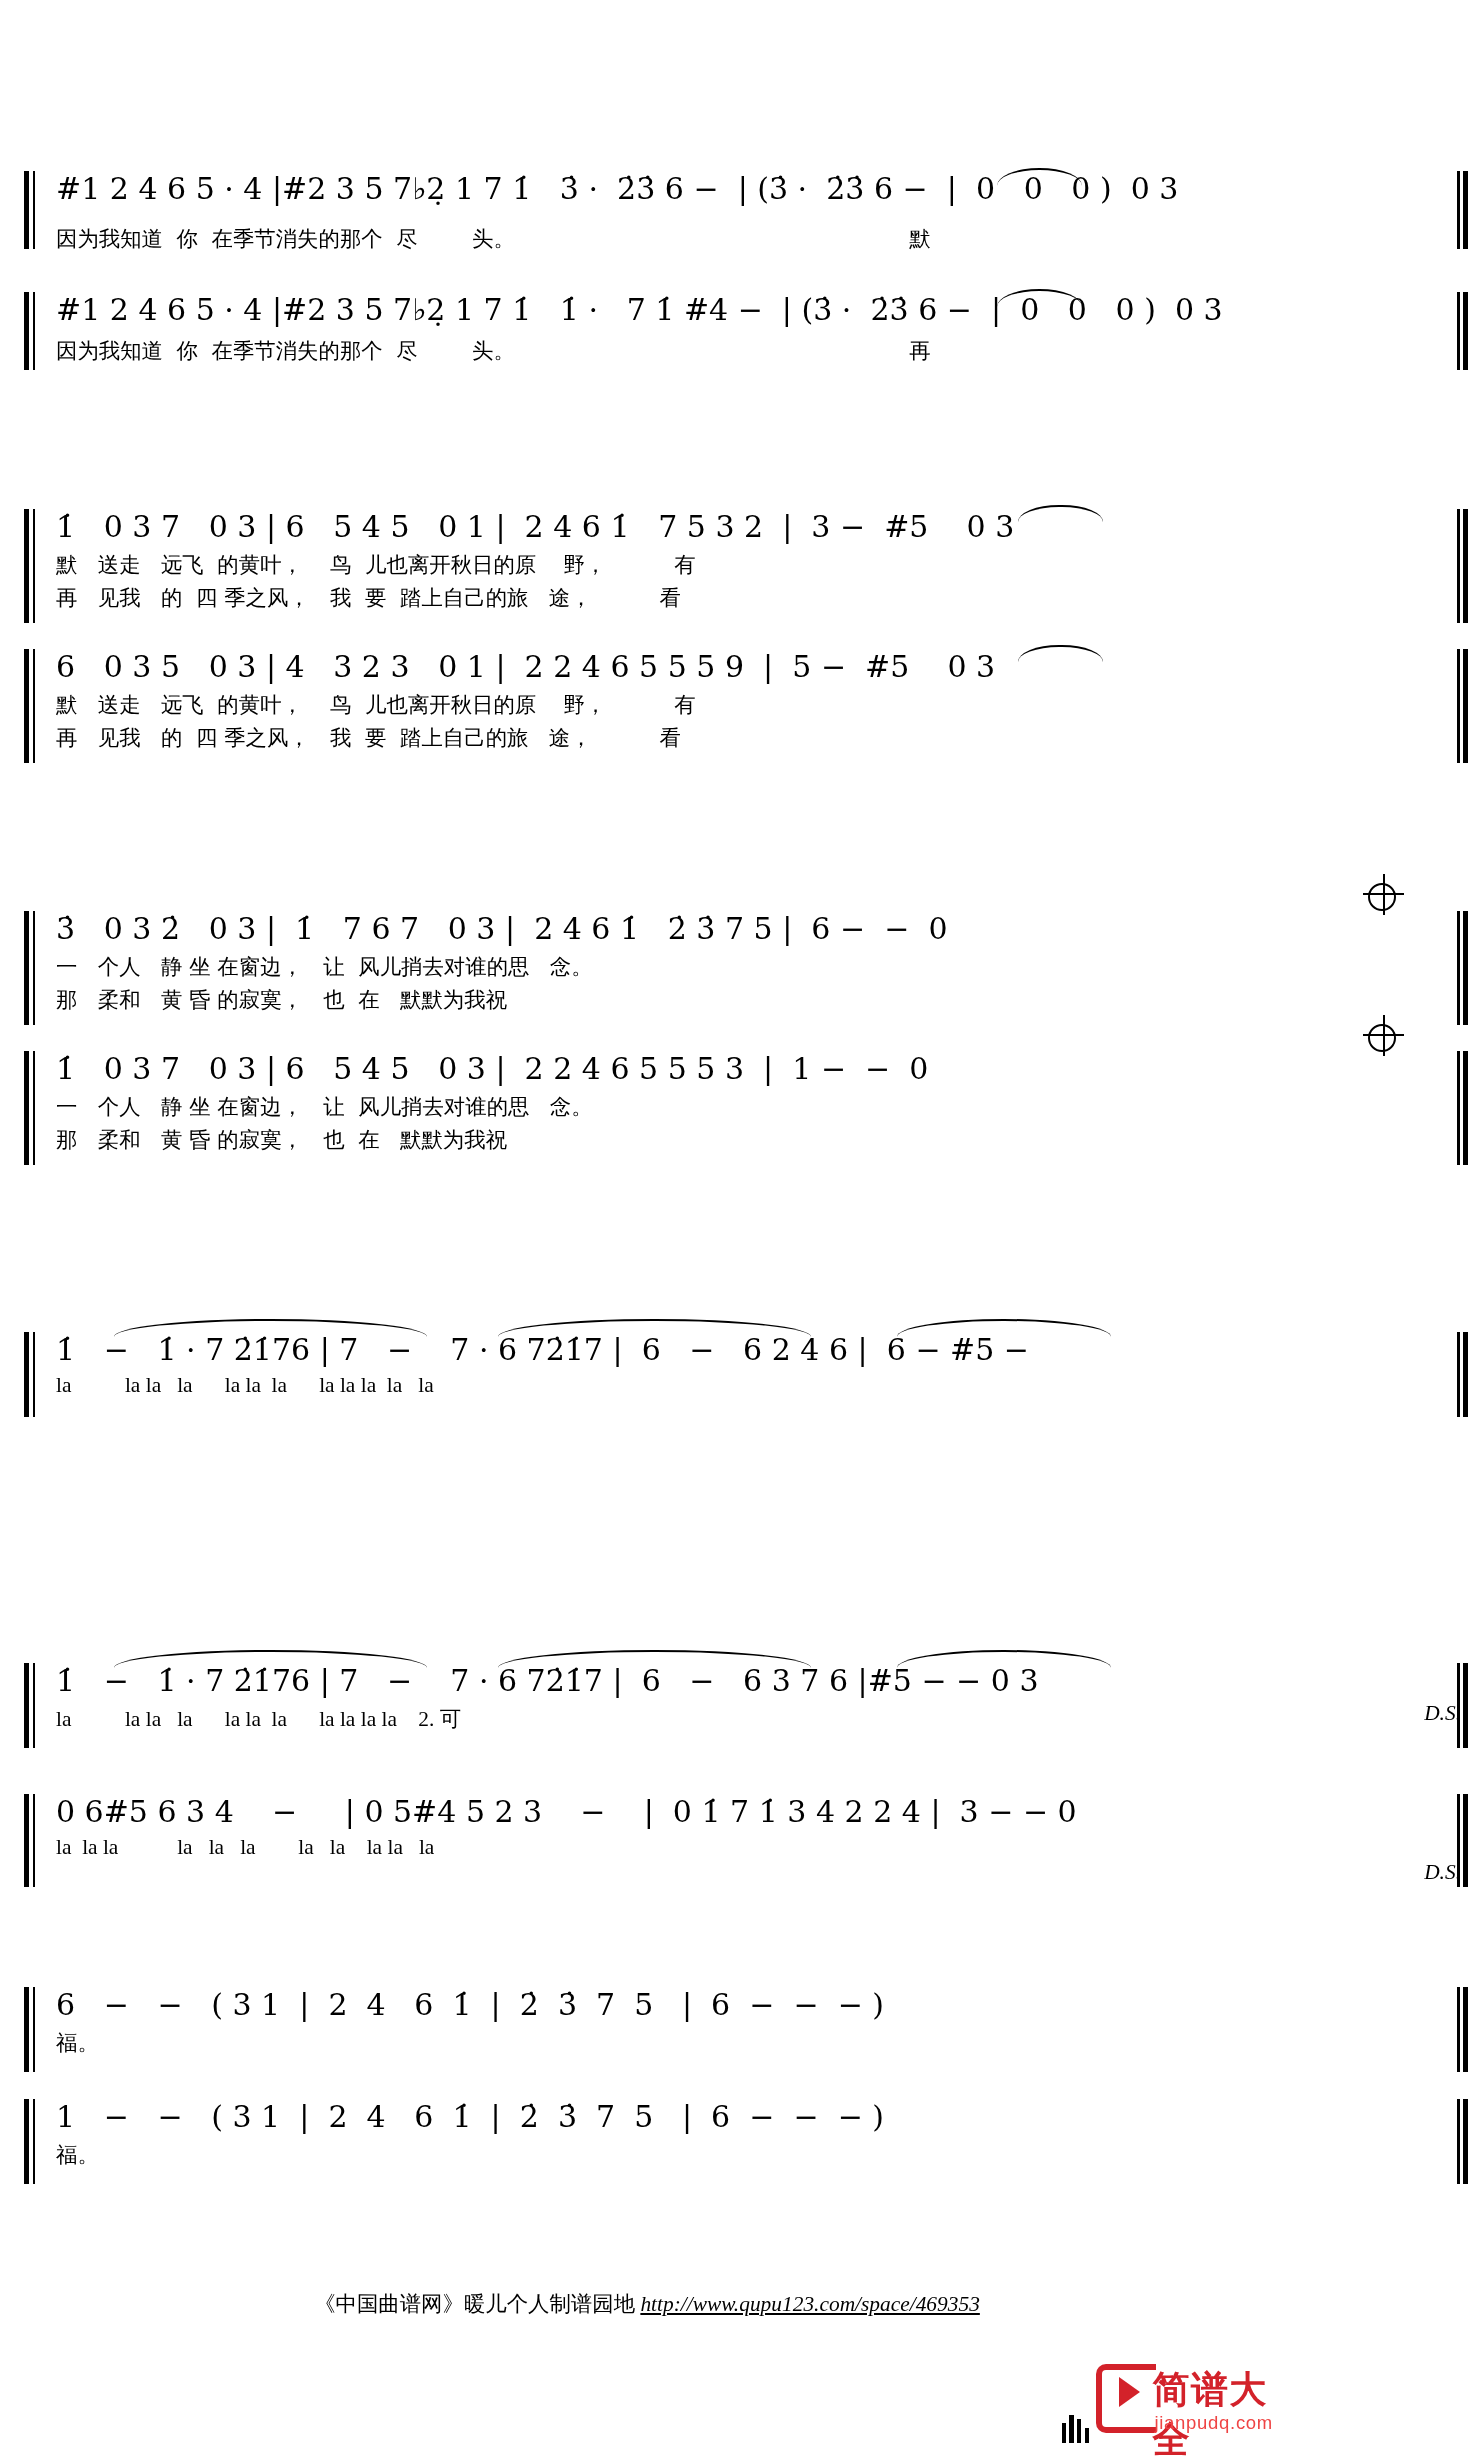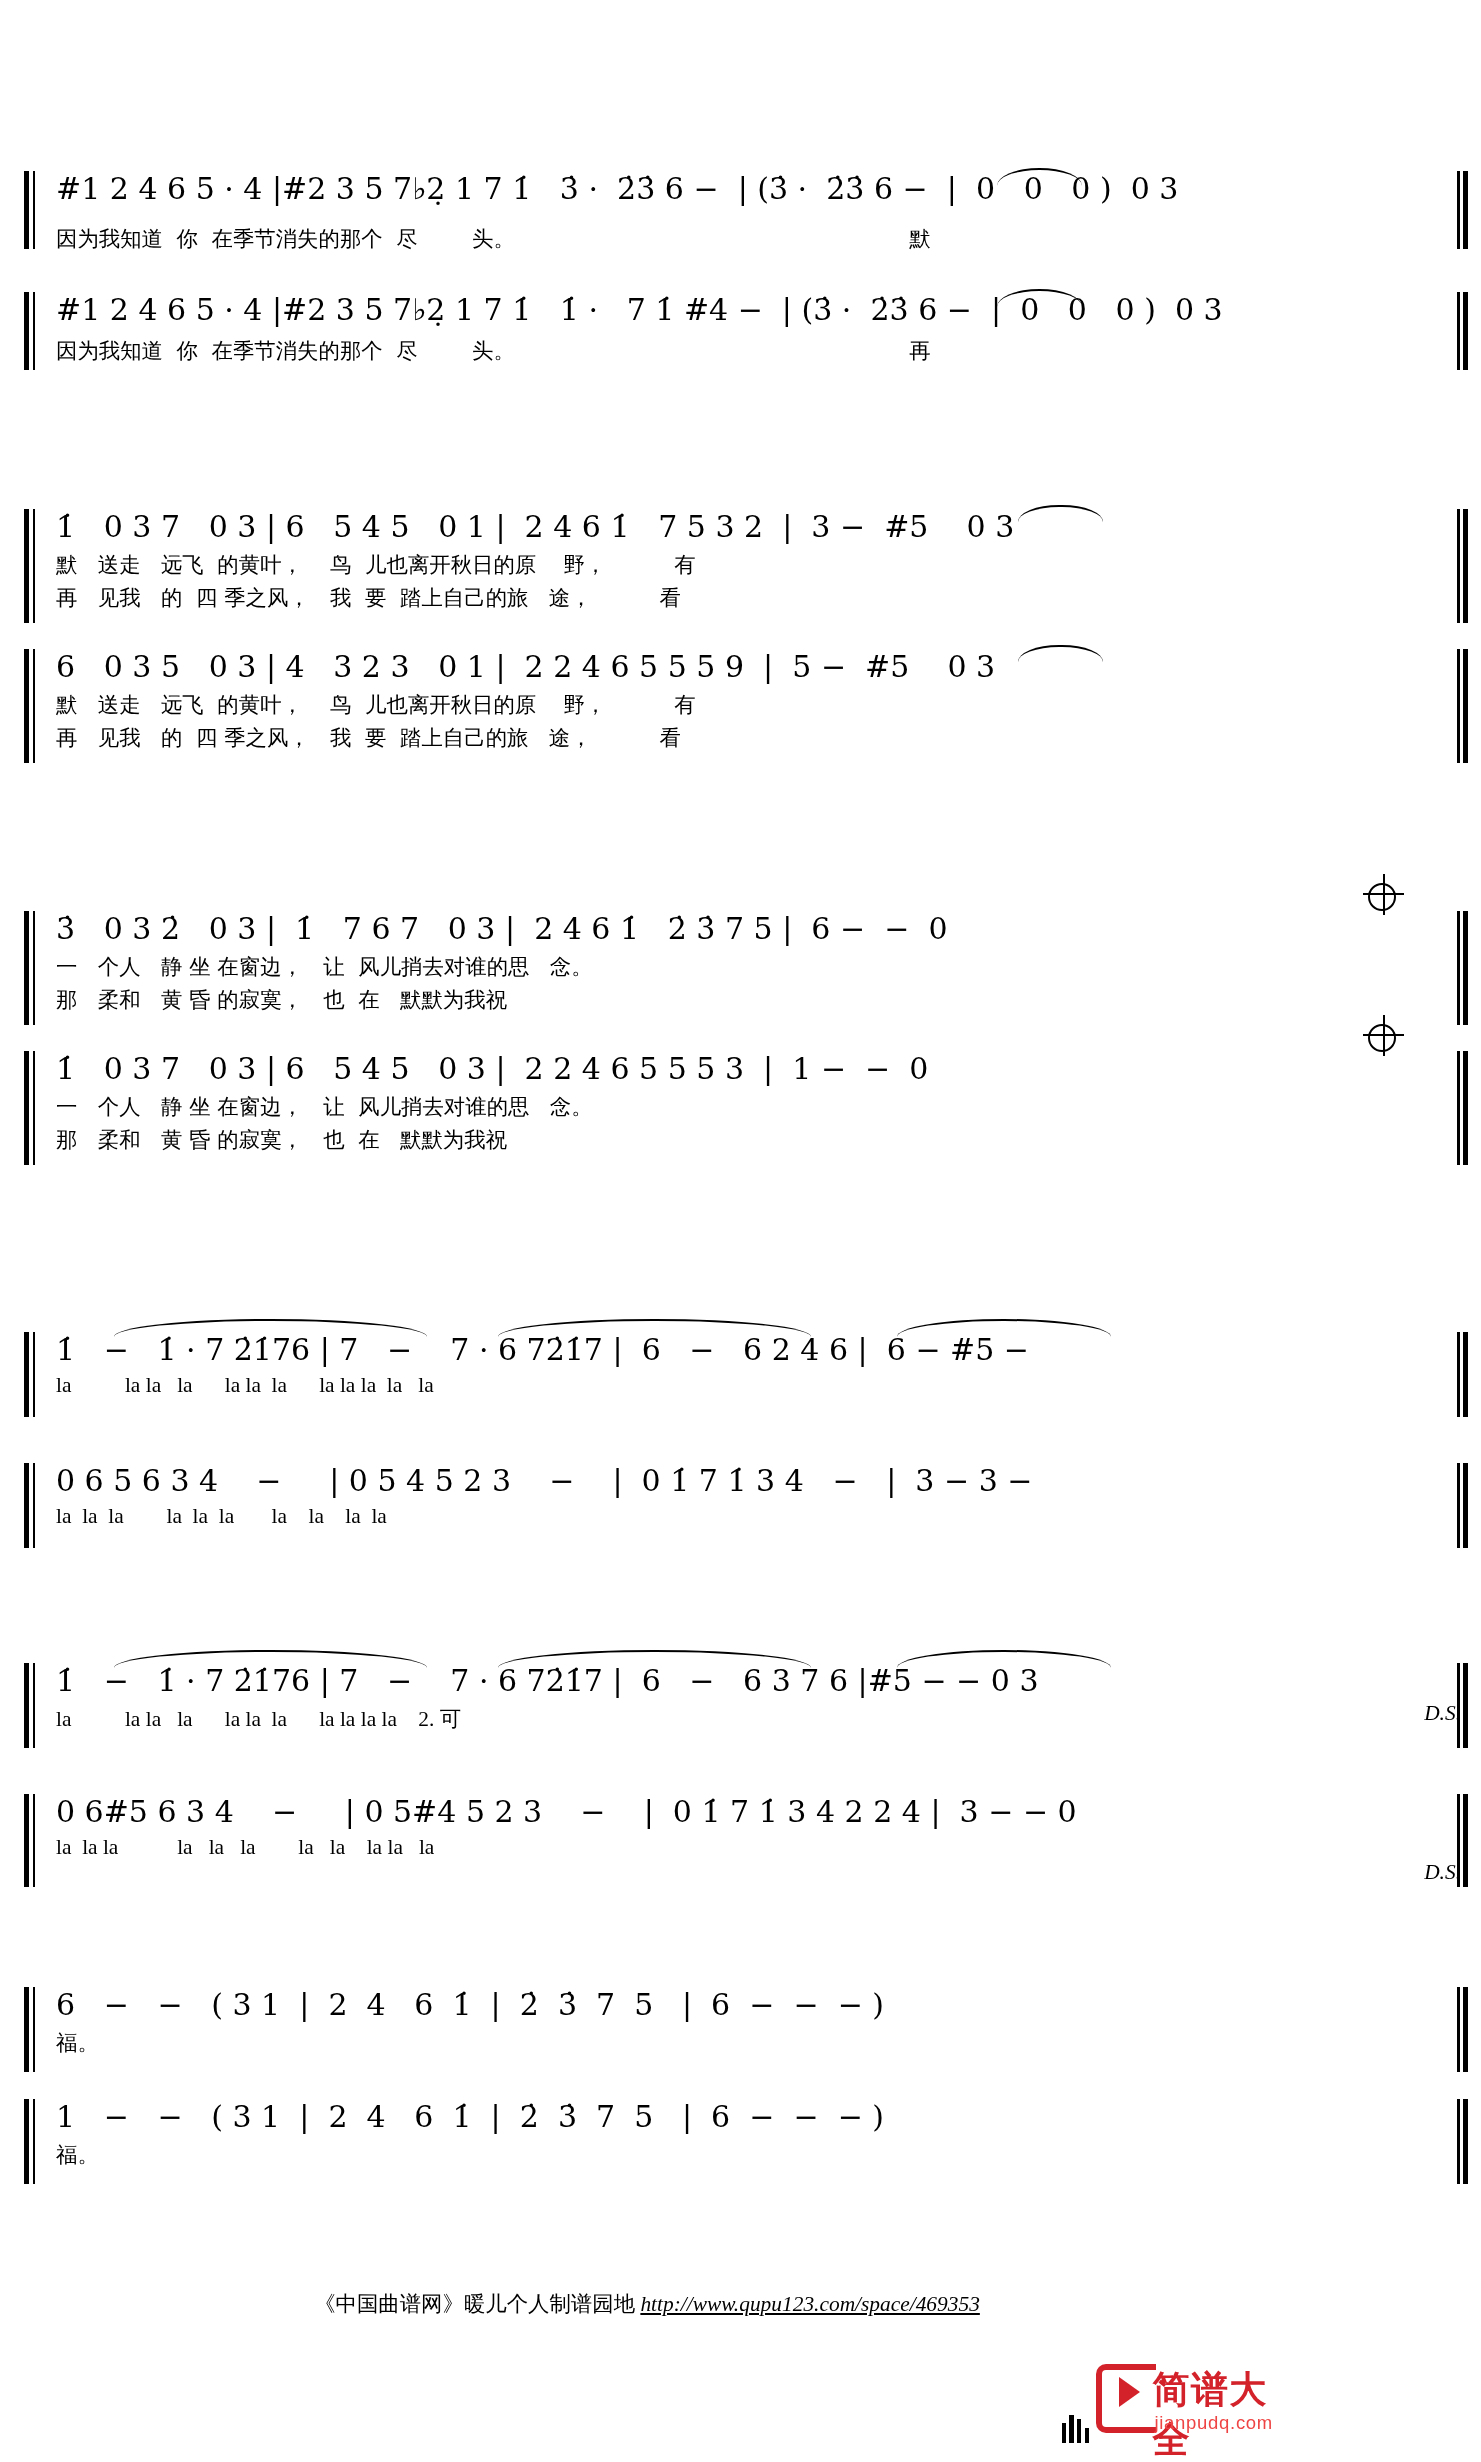--- a/index.html
+++ b/index.html
@@ -122,26 +122,20 @@
     <div class="stave" style="height:85px;">
       <div class="lbracket"></div>
       <div class="rbracket"></div>
       <div class="slur" style="left:114px;top:-13px;width:313px;"></div>
       <div class="slur" style="left:498px;top:-13px;width:313px;"></div>
       <div class="slur" style="left:897px;top:-13px;width:214px;"></div>
       <div class="notes" style="font-size:30px;">1̇   −   1̇ · 7 2̇1̇76 | 7   −    7 · 6 72̇1̇7 |  6   −   6 2 4 6 |  6 − #5 −</div>
       <div class="lyrics" style="top:41px;font-family:'Liberation Serif',serif;font-size:21.4px;">la          la la   la      la la  la      la la la  la   la</div>
     </div>
     <div style="height:46px;"></div>
-    <div class="stave" style="height:85px;">
-      <div class="lbracket"></div>
-      <div class="rbracket"></div>
-      <div class="notes" style="font-size:30px;">0 6 5 6 3 4    −     | 0 5 4 5 2 3    −    |  0 1̇ 7 1̇ 3 4   −   |  3 − 3 −</div>
-      <div class="lyrics" style="top:41px;font-family:'Liberation Serif',serif;font-size:21.4px;">la  la  la        la  la  la       la    la    la  la</div>
-    </div>
   </div>
 
   <div class="system" style="position:absolute;left:0;top:1663px;width:1481px;">
     <div class="stave" style="height:85px;">
       <div class="lbracket"></div>
       <div class="rbracket"></div>
       <div class="slur" style="left:114px;top:-13px;width:313px;"></div>
       <div class="slur" style="left:498px;top:-13px;width:313px;"></div>
       <div class="slur" style="left:897px;top:-13px;width:214px;"></div>
       <div class="notes" style="font-size:30px;">1̇   −   1̇ · 7 2̇1̇76 | 7   −    7 · 6 72̇1̇7 |  6   −   6 3 7 6 |#5 − − 0 3</div>

